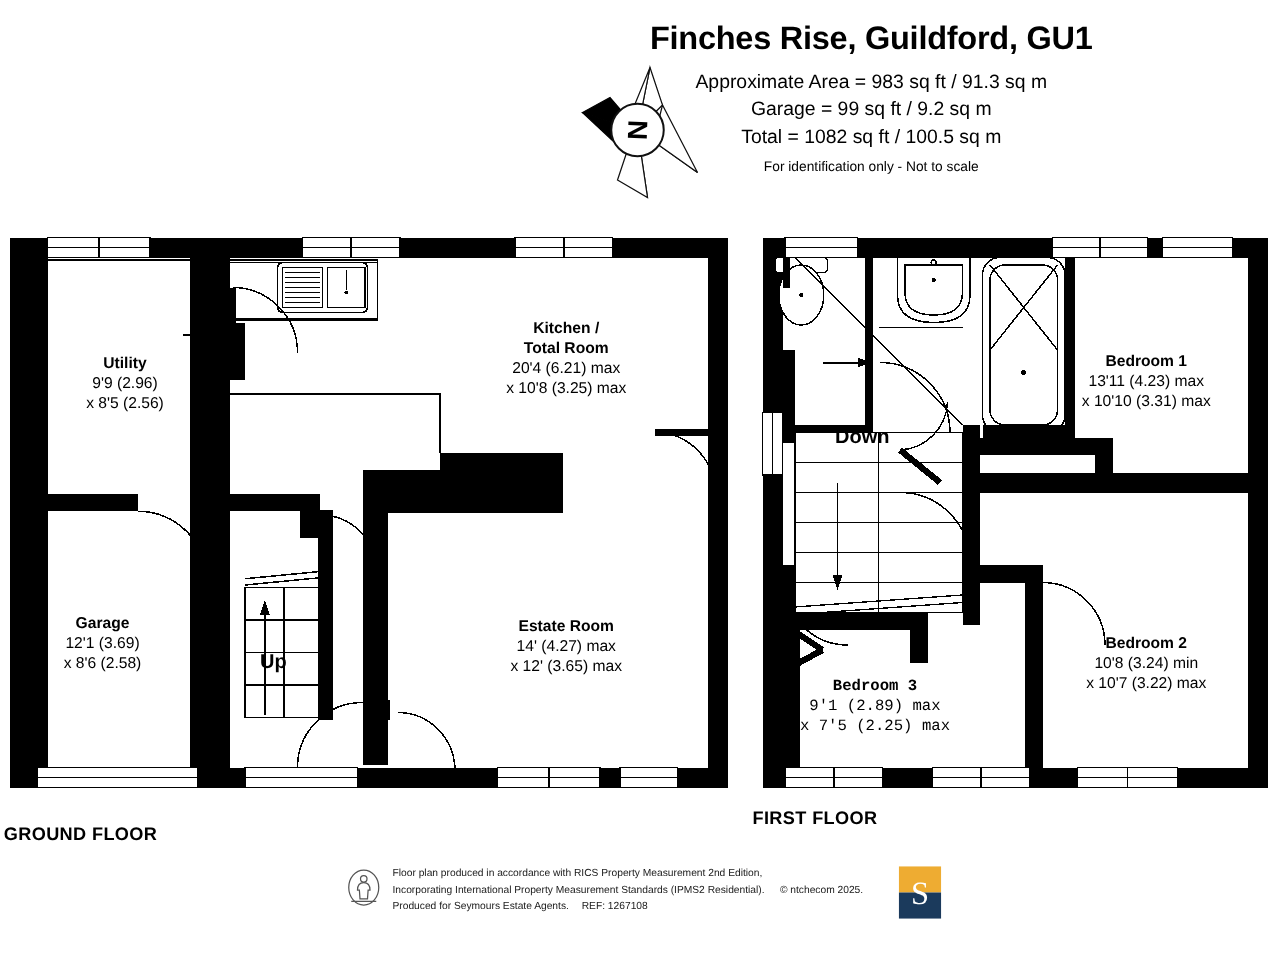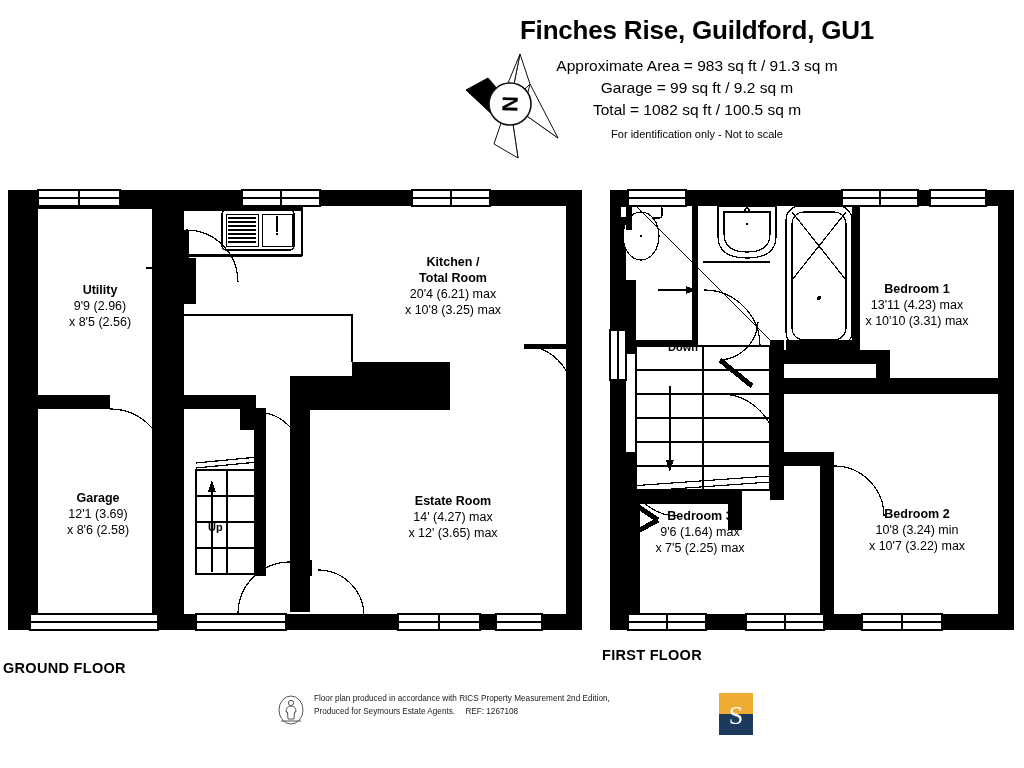--- a/index.html
+++ b/index.html
@@ -82,21 +82,21 @@
     font-size: 12.5px;
     font-weight: bold;
     display: block;
   }
   .room-label .rdim {
     font-size: 12.5px;
     display: block;
   }
   .stair-label {
     position: absolute;
-    font-size: 11px;
+    font-size: 16px;
     font-weight: bold;
   }
 
   
   #footer {
     position: absolute;
     left: 278px;
     top: 693px;
     width: 500px;
     height: 46px;
@@ -429,21 +429,21 @@
   <span class="rdim">x 8'5 (2.56)</span>
 </div>
 
 <div class="room-label" style="left:370px; top:254px; width:166px;">
   <span class="rname">Kitchen /</span>
   <span class="rname">Total Room</span>
   <span class="rdim">20'4 (6.21) max</span>
   <span class="rdim">x 10'8 (3.25) max</span>
 </div>
 
-<div class="room-label" style="left:26px; top:490px; width:144px;">
+<div class="room-label" style="left:10px; top:490px; width:144px;">
   <span class="rname">Garage</span>
   <span class="rdim">12'1 (3.69)</span>
   <span class="rdim">x 8'6 (2.58)</span>
 </div>
 
 <div class="room-label" style="left:372px; top:493px; width:162px;">
   <span class="rname">Estate Room</span>
   <span class="rdim">14' (4.27) max</span>
   <span class="rdim">x 12' (3.65) max</span>
 </div>
@@ -453,41 +453,45 @@
   <span class="rdim">13'11 (4.23) max</span>
   <span class="rdim">x 10'10 (3.31) max</span>
 </div>
 
 <div class="room-label" style="left:822px; top:506px; width:190px;">
   <span class="rname">Bedroom 2</span>
   <span class="rdim">10'8 (3.24) min</span>
   <span class="rdim">x 10'7 (3.22) max</span>
 </div>
 
-<div class="room-label" style="left:612px; top:508px; width:176px;">
+<div class="room-label" style="left:612px; top:541px; width:176px;font-family:Liberation Mono, monospace;">
   <span class="rname">Bedroom 3</span>
-  <span class="rdim">9'6 (1.64) max</span>
+  <span class="rdim">9'1 (2.89) max</span>
   <span class="rdim">x 7'5 (2.25) max</span>
 </div>
 
 <div class="stair-label" style="left:208px; top:521px;">Up</div>
 <div class="stair-label" style="left:668px; top:341px;">Down</div>
 
 <div id="footer">
   <div id="footer-icon">
     <svg viewBox="0 0 26 30" width="26" height="30">
       <ellipse cx="13" cy="15" rx="12" ry="14" fill="none" stroke="#555" stroke-width="1"></ellipse>
       <circle cx="13" cy="8" r="2.6" fill="none" stroke="#555" stroke-width="1"></circle>
       <path d="M13 11 L13 11 Q8 11 8 17 L9.5 17 L10 24 L16 24 L16.5 17 L18 17 Q18 11 13 11 Z" fill="none" stroke="#555" stroke-width="1"></path>
       <line x1="3" y1="26" x2="23" y2="26" stroke="#555" stroke-width="1"></line>
     </svg>
   </div>
   <div id="footer-text">
     <div>Floor plan produced in accordance with RICS Property Measurement 2nd Edition,</div>
     <div>
+      <span>Incorporating International Property Measurement Standards (IPMS2 Residential).</span>
+      <span class="fcopy">© ntchecom 2025.</span>
+    </div>
+    <div>
       <span>Produced for Seymours Estate Agents.</span>
       <span class="fref">REF: 1267108</span>
     </div>
   </div>
   <div id="logo">
     <svg viewBox="0 0 34 42" width="34" height="42">
       <rect x="0" y="0" width="34" height="21" fill="#eeac32"></rect>
       <rect x="0" y="21" width="34" height="21" fill="#1b3a5c"></rect>
       <text x="17" y="22" font-family="'Liberation Serif', serif" font-size="26" fill="#ffffff" text-anchor="middle" dominant-baseline="central">S</text>
     </svg>

